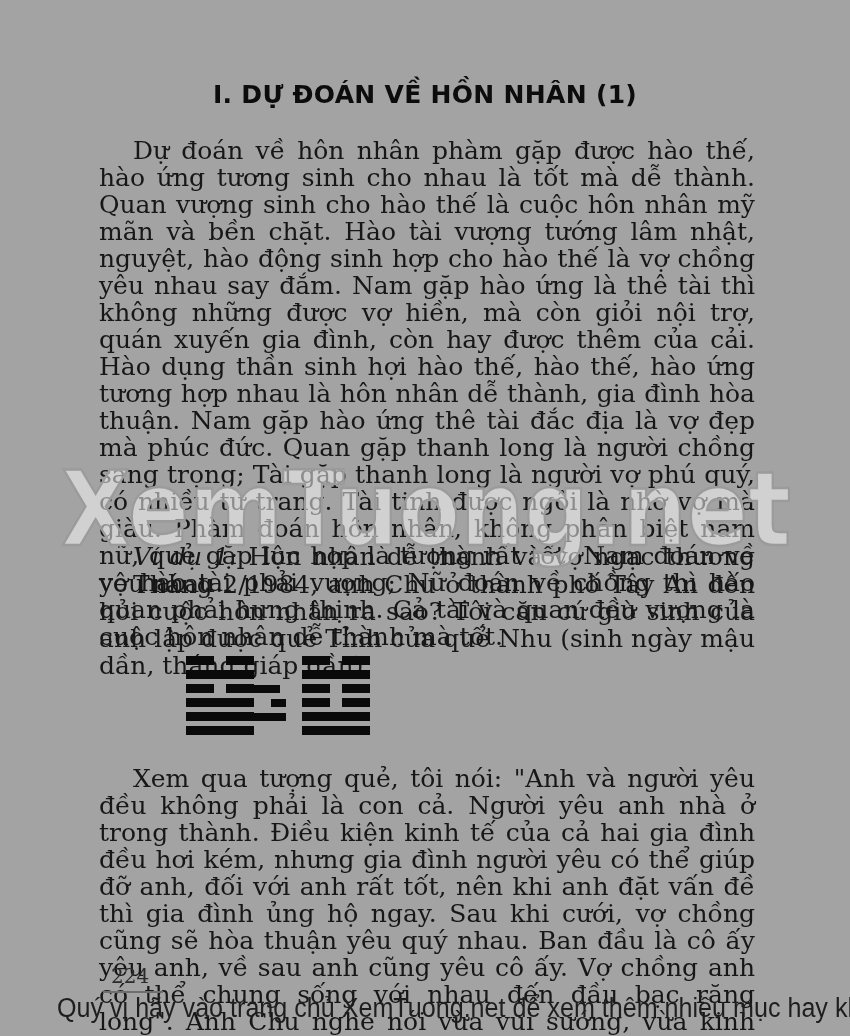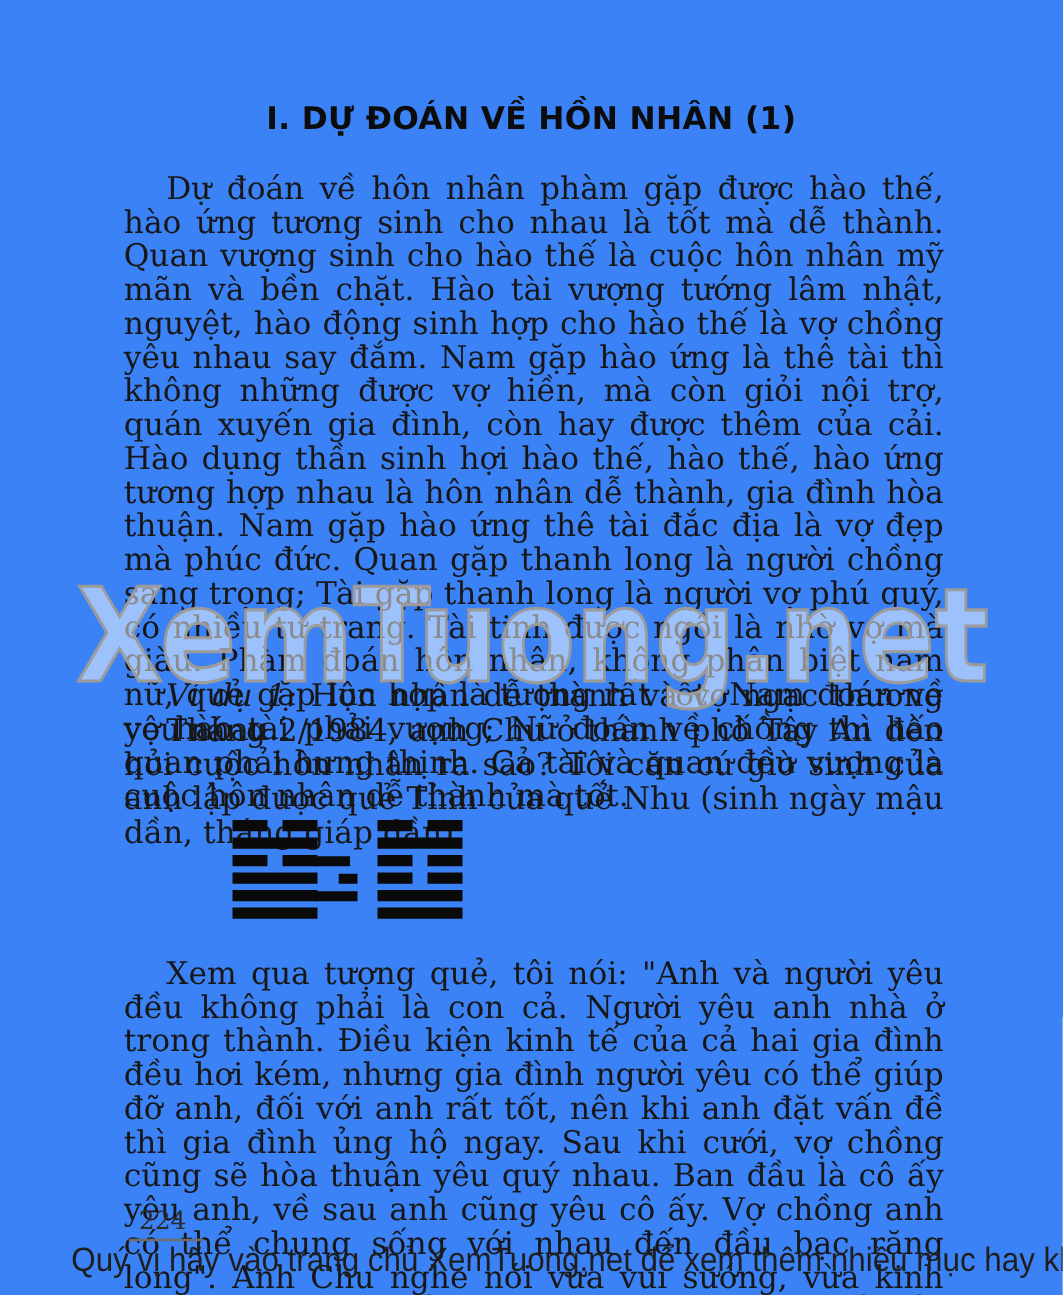--- a/index.html
+++ b/index.html
@@ -1,20 +1,20 @@
 <!DOCTYPE html>
 <html><head>
 <meta charset="utf-8">
 <style>
   html,body { margin:0; padding:0; }
   body {
     width:850px; height:1036px; background:#ffffff; overflow:hidden;
   }
   .page {
-    position:relative; width:850px; height:1036px; background:#3b82f6;
+    position:relative; width:850px; height:1036px; background:#a3a3a3;
     font-family:"DejaVu Serif", serif; color:#161616;
   }
   .title {
     position:absolute; top:80px; left:0; width:100%;
     text-align:center;
     font-family:"DejaVu Sans", sans-serif;
     font-weight:bold; font-size:25px; letter-spacing:0.3px;
     color:#0c0c0c;
   }
   .para {

